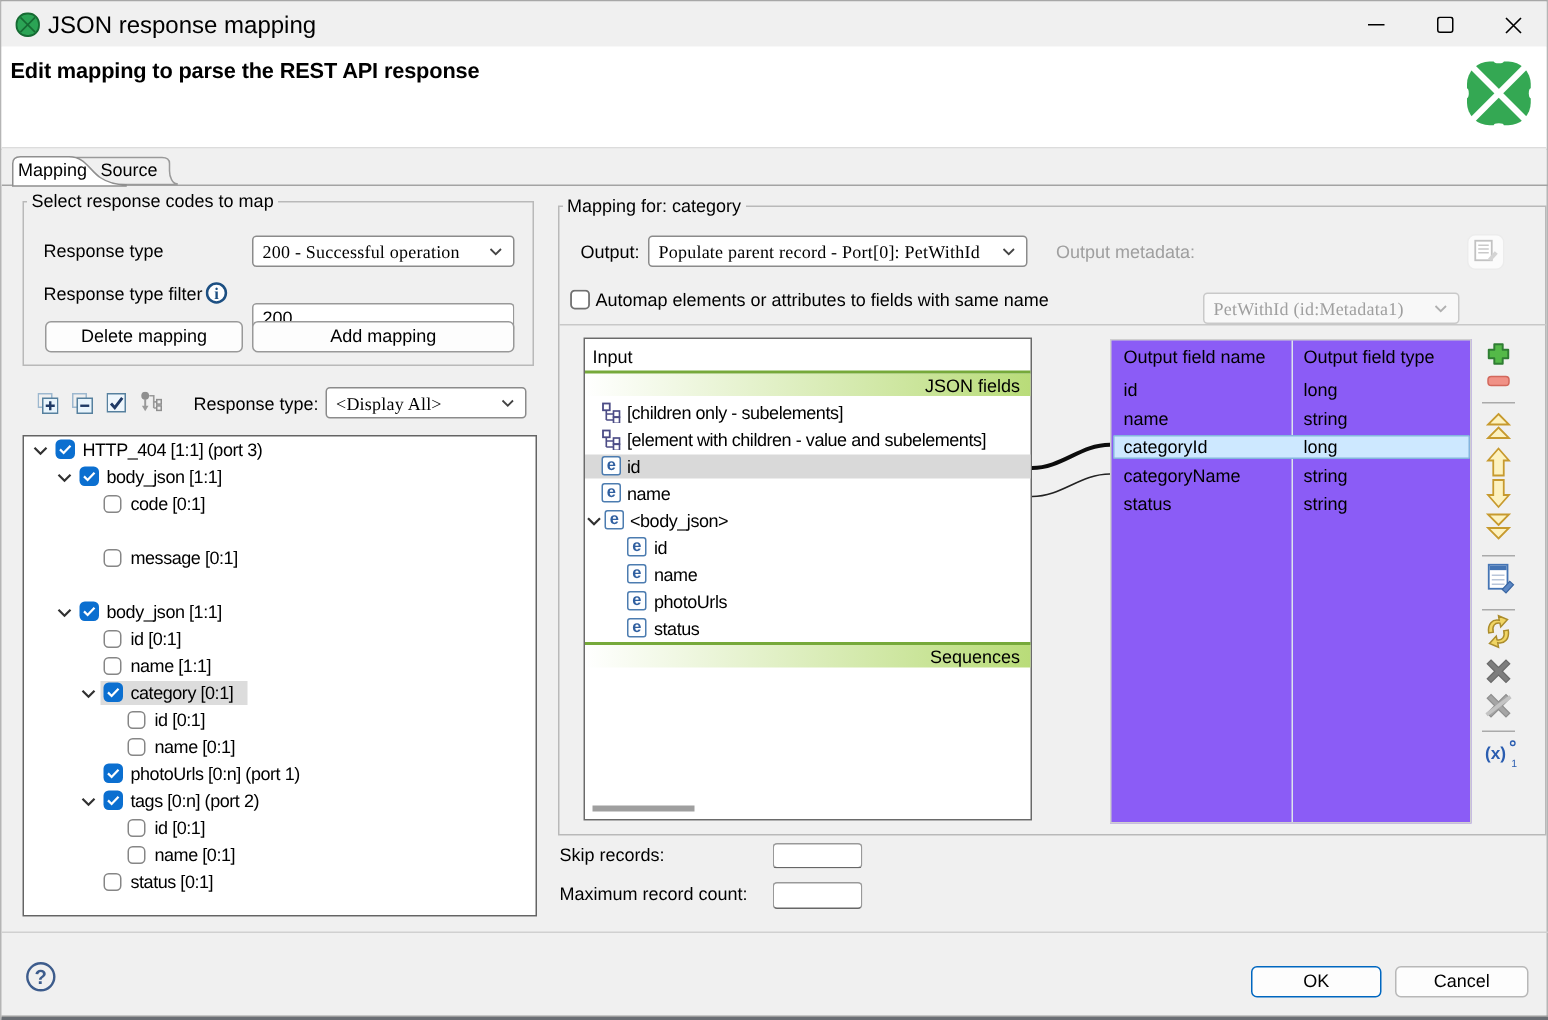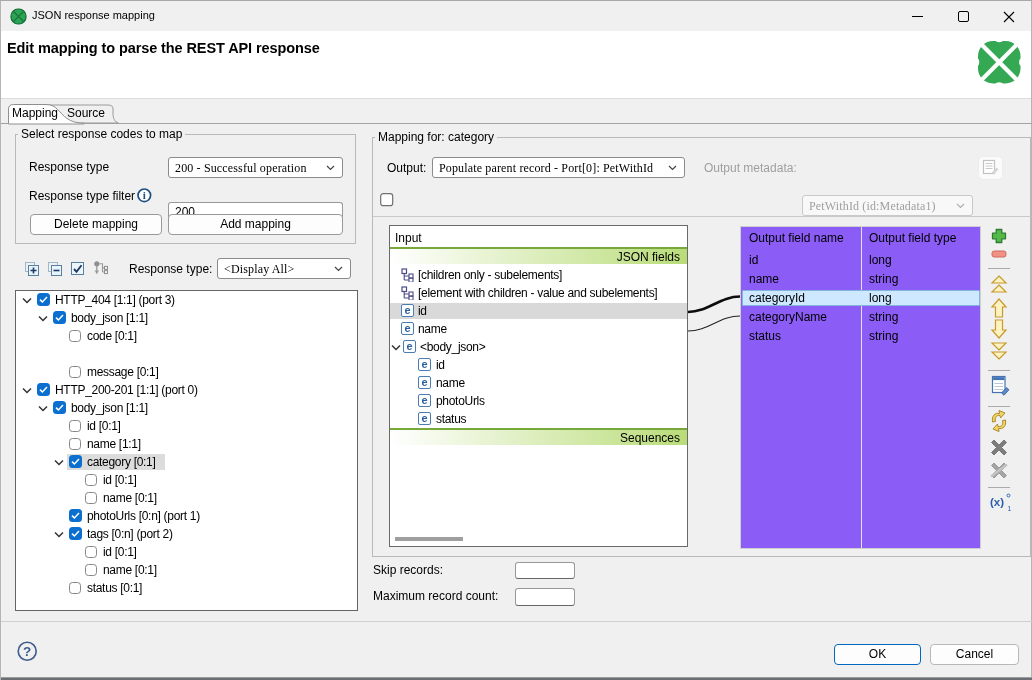--- a/index.html
+++ b/index.html
@@ -3,21 +3,21 @@
 <meta charset="utf-8">
 <style>
 * { margin:0; padding:0; box-sizing:border-box; }
 html,body { width:1032px; height:680px; overflow:hidden; }
 body { font-family:"Liberation Sans", sans-serif; font-size:12px; color:#000; }
 #win { position:absolute; left:0; top:0; width:1032px; height:680px; background:#f0f0f0;
   border:1px solid #b5b5b5; border-top:1px solid #a7a7a7; }
 .abs { position:absolute; }
 
 #titlebar { left:0; top:0; width:1030px; height:30px; background:#f0f0f0; }
-#titletext { left:31px; top:8px; font-size:11px; }
+#titletext { left:31px; top:8px; font-size:16px; }
 
 #header { left:0; top:30px; width:1030px; height:68px; background:#fff; border-bottom:1px solid #dcdcdc; }
 #headtitle { left:6px; top:39px; font-size:14.5px; font-weight:bold; letter-spacing:-0.1px; }
 
 #tabstrip { left:0; top:99px; width:1030px; height:24px; background:#f0f0f0; }
 
 fieldset { position:absolute; border:1px solid #b9b9b9; }
 fieldset legend { padding:0 3px; margin-left:2px; }
 #grp-left { left:14px; top:126px; width:341px; height:117px; }
 #grp-right { left:371px; top:129px; width:659px; height:427px; }
@@ -198,31 +198,20 @@
         <span class="txt" style="left:55px">body_json [1:1]</span>
       </div>
     <div class="trow" style="top:36px">
         <span class="cb off" style="left:53px"></span>
         <span class="txt" style="left:71px">code [0:1]</span>
       </div>
     <div class="trow" style="top:72px">
         <span class="cb off" style="left:53px"></span>
         <span class="txt" style="left:71px">message [0:1]</span>
       </div>
-    <div class="trow" style="top:90px">
-        <svg class="chev7" style="left:6px" width="10" height="7">
-          <path d="M1 1.5 L5 5.5 L9 1.5" stroke="#333" stroke-width="1.5" fill="none"></path>
-        </svg>
-        <span class="cb on" style="left:21px">
-          <svg width="13" height="13">
-            <path d="M3 6.6 L5.4 9 L10 4.1" stroke="#fff" stroke-width="1.5" fill="none"></path>
-          </svg>
-        </span>
-        <span class="txt" style="left:39px">HTTP_200-201 [1:1] (port 0)</span>
-      </div>
     <div class="trow" style="top:108px">
         <svg class="chev7" style="left:22px" width="10" height="7">
           <path d="M1 1.5 L5 5.5 L9 1.5" stroke="#333" stroke-width="1.5" fill="none"></path>
         </svg>
         <span class="cb on" style="left:37px">
           <svg width="13" height="13">
             <path d="M3 6.6 L5.4 9 L10 4.1" stroke="#fff" stroke-width="1.5" fill="none"></path>
           </svg>
         </span>
         <span class="txt" style="left:55px">body_json [1:1]</span>
@@ -312,20 +301,21 @@
       <path d="M7.5,7.5 L14.5,7.5 M7.5,10 L14.5,10 M7.5,12.5 L14.5,12.5" stroke="#c9c9c9" stroke-width="1"></path>
       <path d="M14,16.5 L18.5,11.5 L20.5,13.2 L16,18.2 Z" fill="#d4d4d4"></path>
     </svg>
   </div>
 
   <div class="abs icon" id="cb-automap" style="left:379px;top:192px;">
     <svg width="14" height="14">
         <rect x="0.7" y="0.7" width="12" height="12" rx="2.5" fill="#fff" stroke="#707070" stroke-width="1.2"></rect>
       </svg>
   </div>
+  <label class="lbl" style="left:396px;top:192px;">Automap elements or attributes to fields with same name</label>
   <div class="sep-h" style="left:372px;top:215px;width:658px;"></div>
 
   <div class="abs" id="ipanel">
     <div style="position:absolute;left:5px;top:5px;">Input</div>
     <div class="gband" style="top:21px;">
         <span>JSON fields</span>
       </div>
     <div class="irow" style="top:40px">
         <svg class="hier" style="left:11px" width="14" height="14">
           <rect x="1" y="1" width="4.5" height="4.5" fill="none" stroke="#4c4c86" stroke-width="1.2"></rect>

